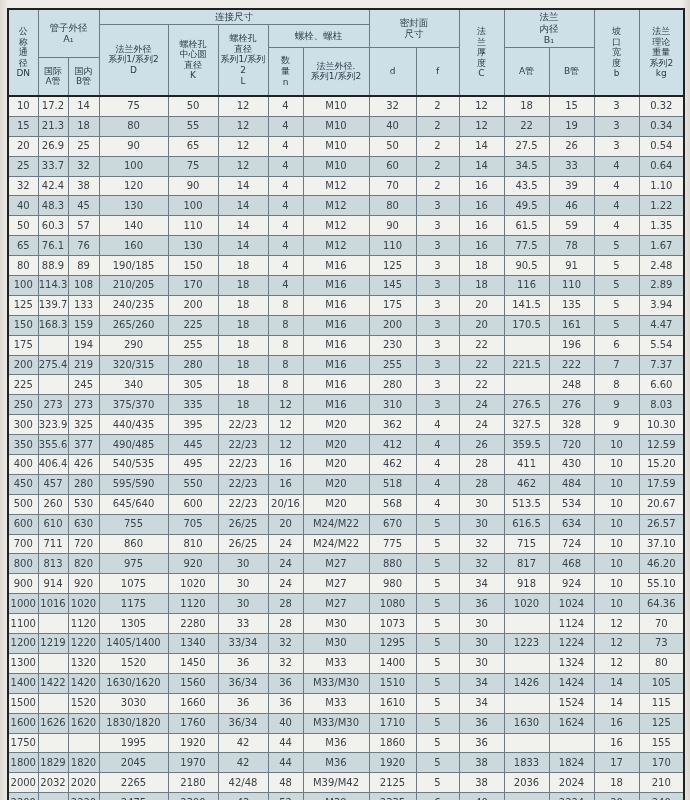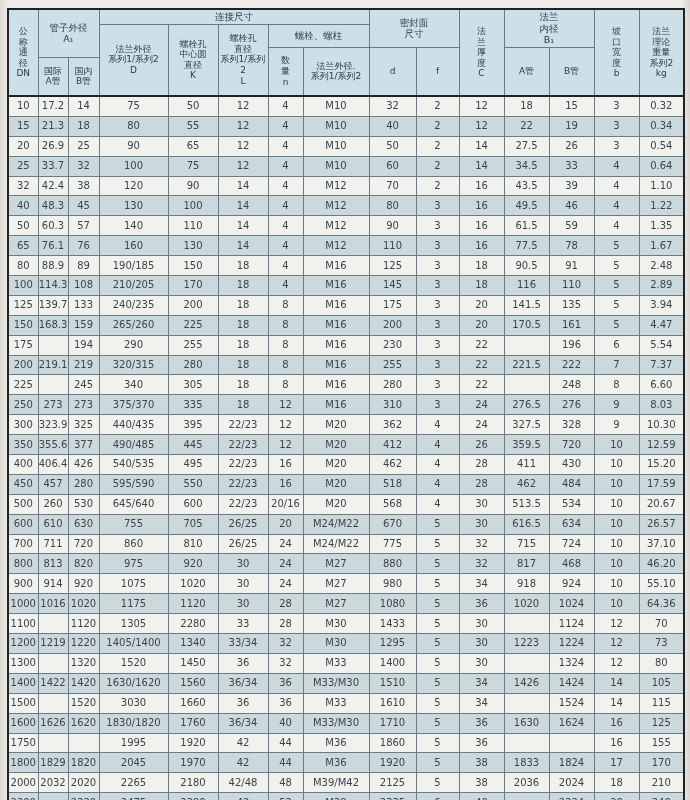--- a/index.html
+++ b/index.html
@@ -353,21 +353,21 @@
           <td>230</td>
           <td>3</td>
           <td>22</td>
           <td></td>
           <td>196</td>
           <td>6</td>
           <td>5.54</td>
         </tr>
         <tr class="shaded">
           <td>200</td>
-          <td>219.1</td>
+          <td>275.4</td>
           <td>219</td>
           <td>320/315</td>
           <td>280</td>
           <td>18</td>
           <td>8</td>
           <td>M16</td>
           <td>255</td>
           <td>3</td>
           <td>22</td>
           <td>221.5</td>
@@ -581,21 +581,21 @@
         </tr>
         <tr class="light">
           <td>1100</td>
           <td></td>
           <td>1120</td>
           <td>1305</td>
           <td>2280</td>
           <td>33</td>
           <td>28</td>
           <td>M30</td>
-          <td>1433</td>
+          <td>1073</td>
           <td>5</td>
           <td>30</td>
           <td></td>
           <td>1124</td>
           <td>12</td>
           <td>70</td>
         </tr>
         <tr class="shaded">
           <td>1200</td>
           <td>1219</td>

